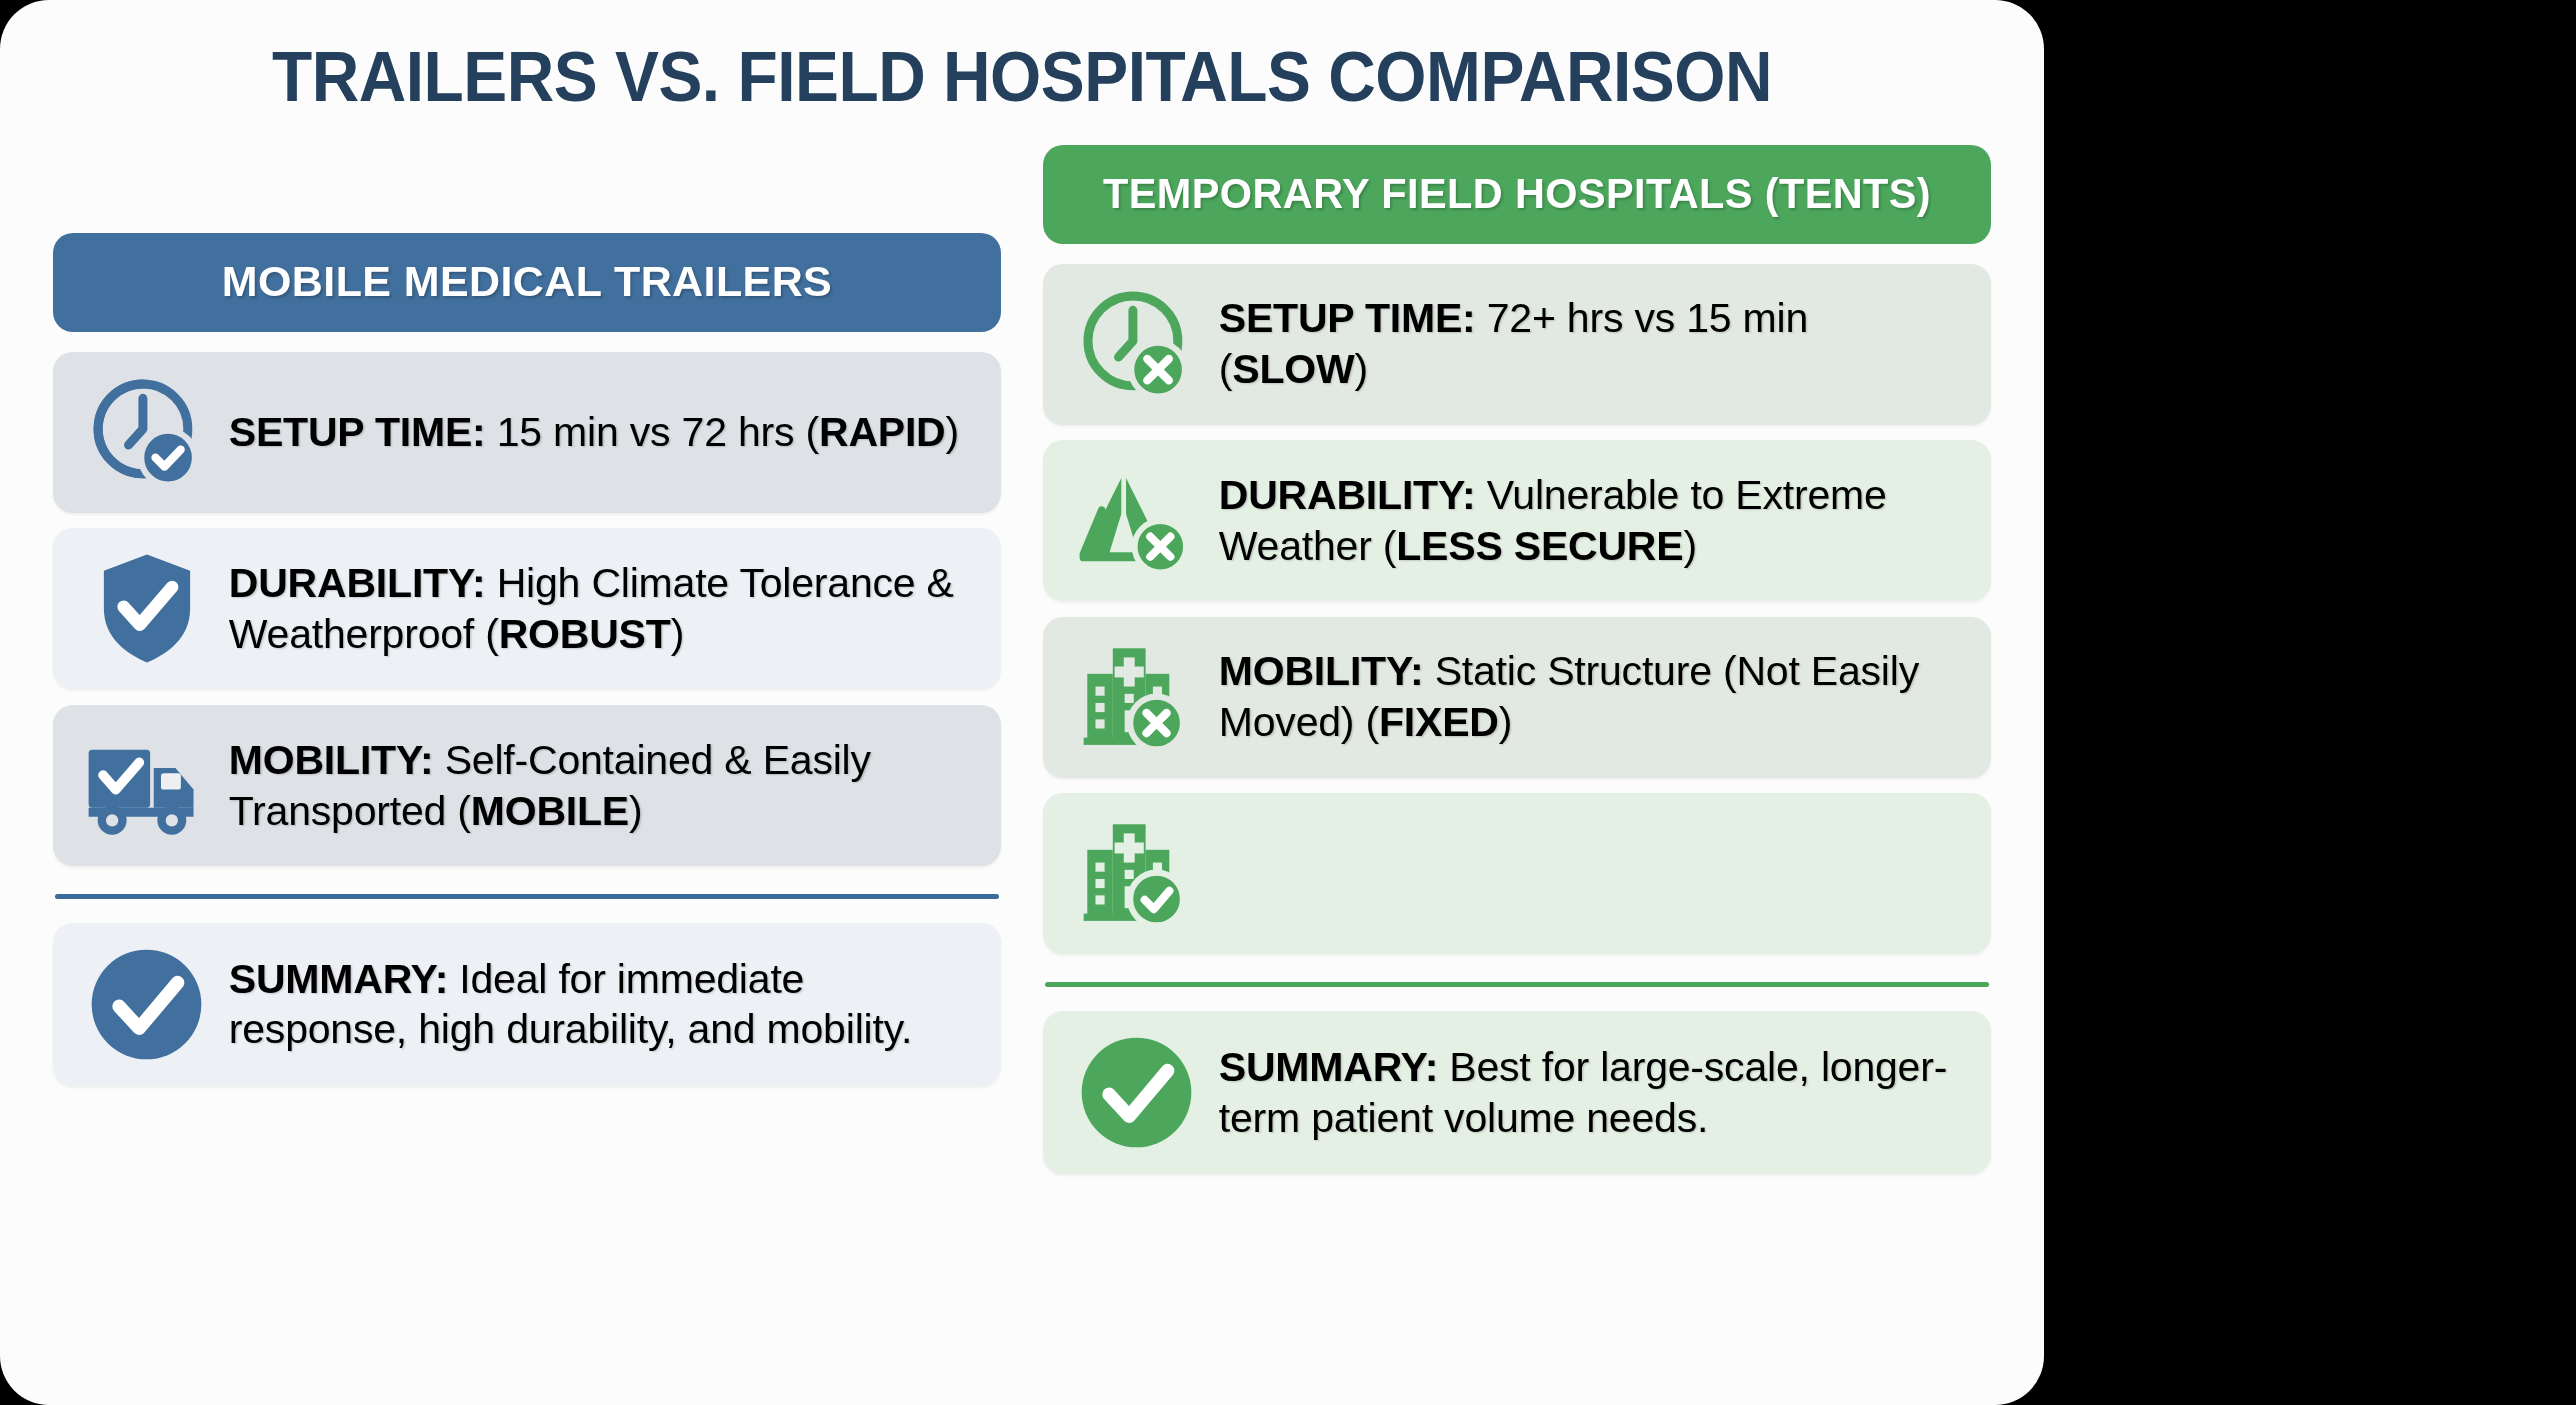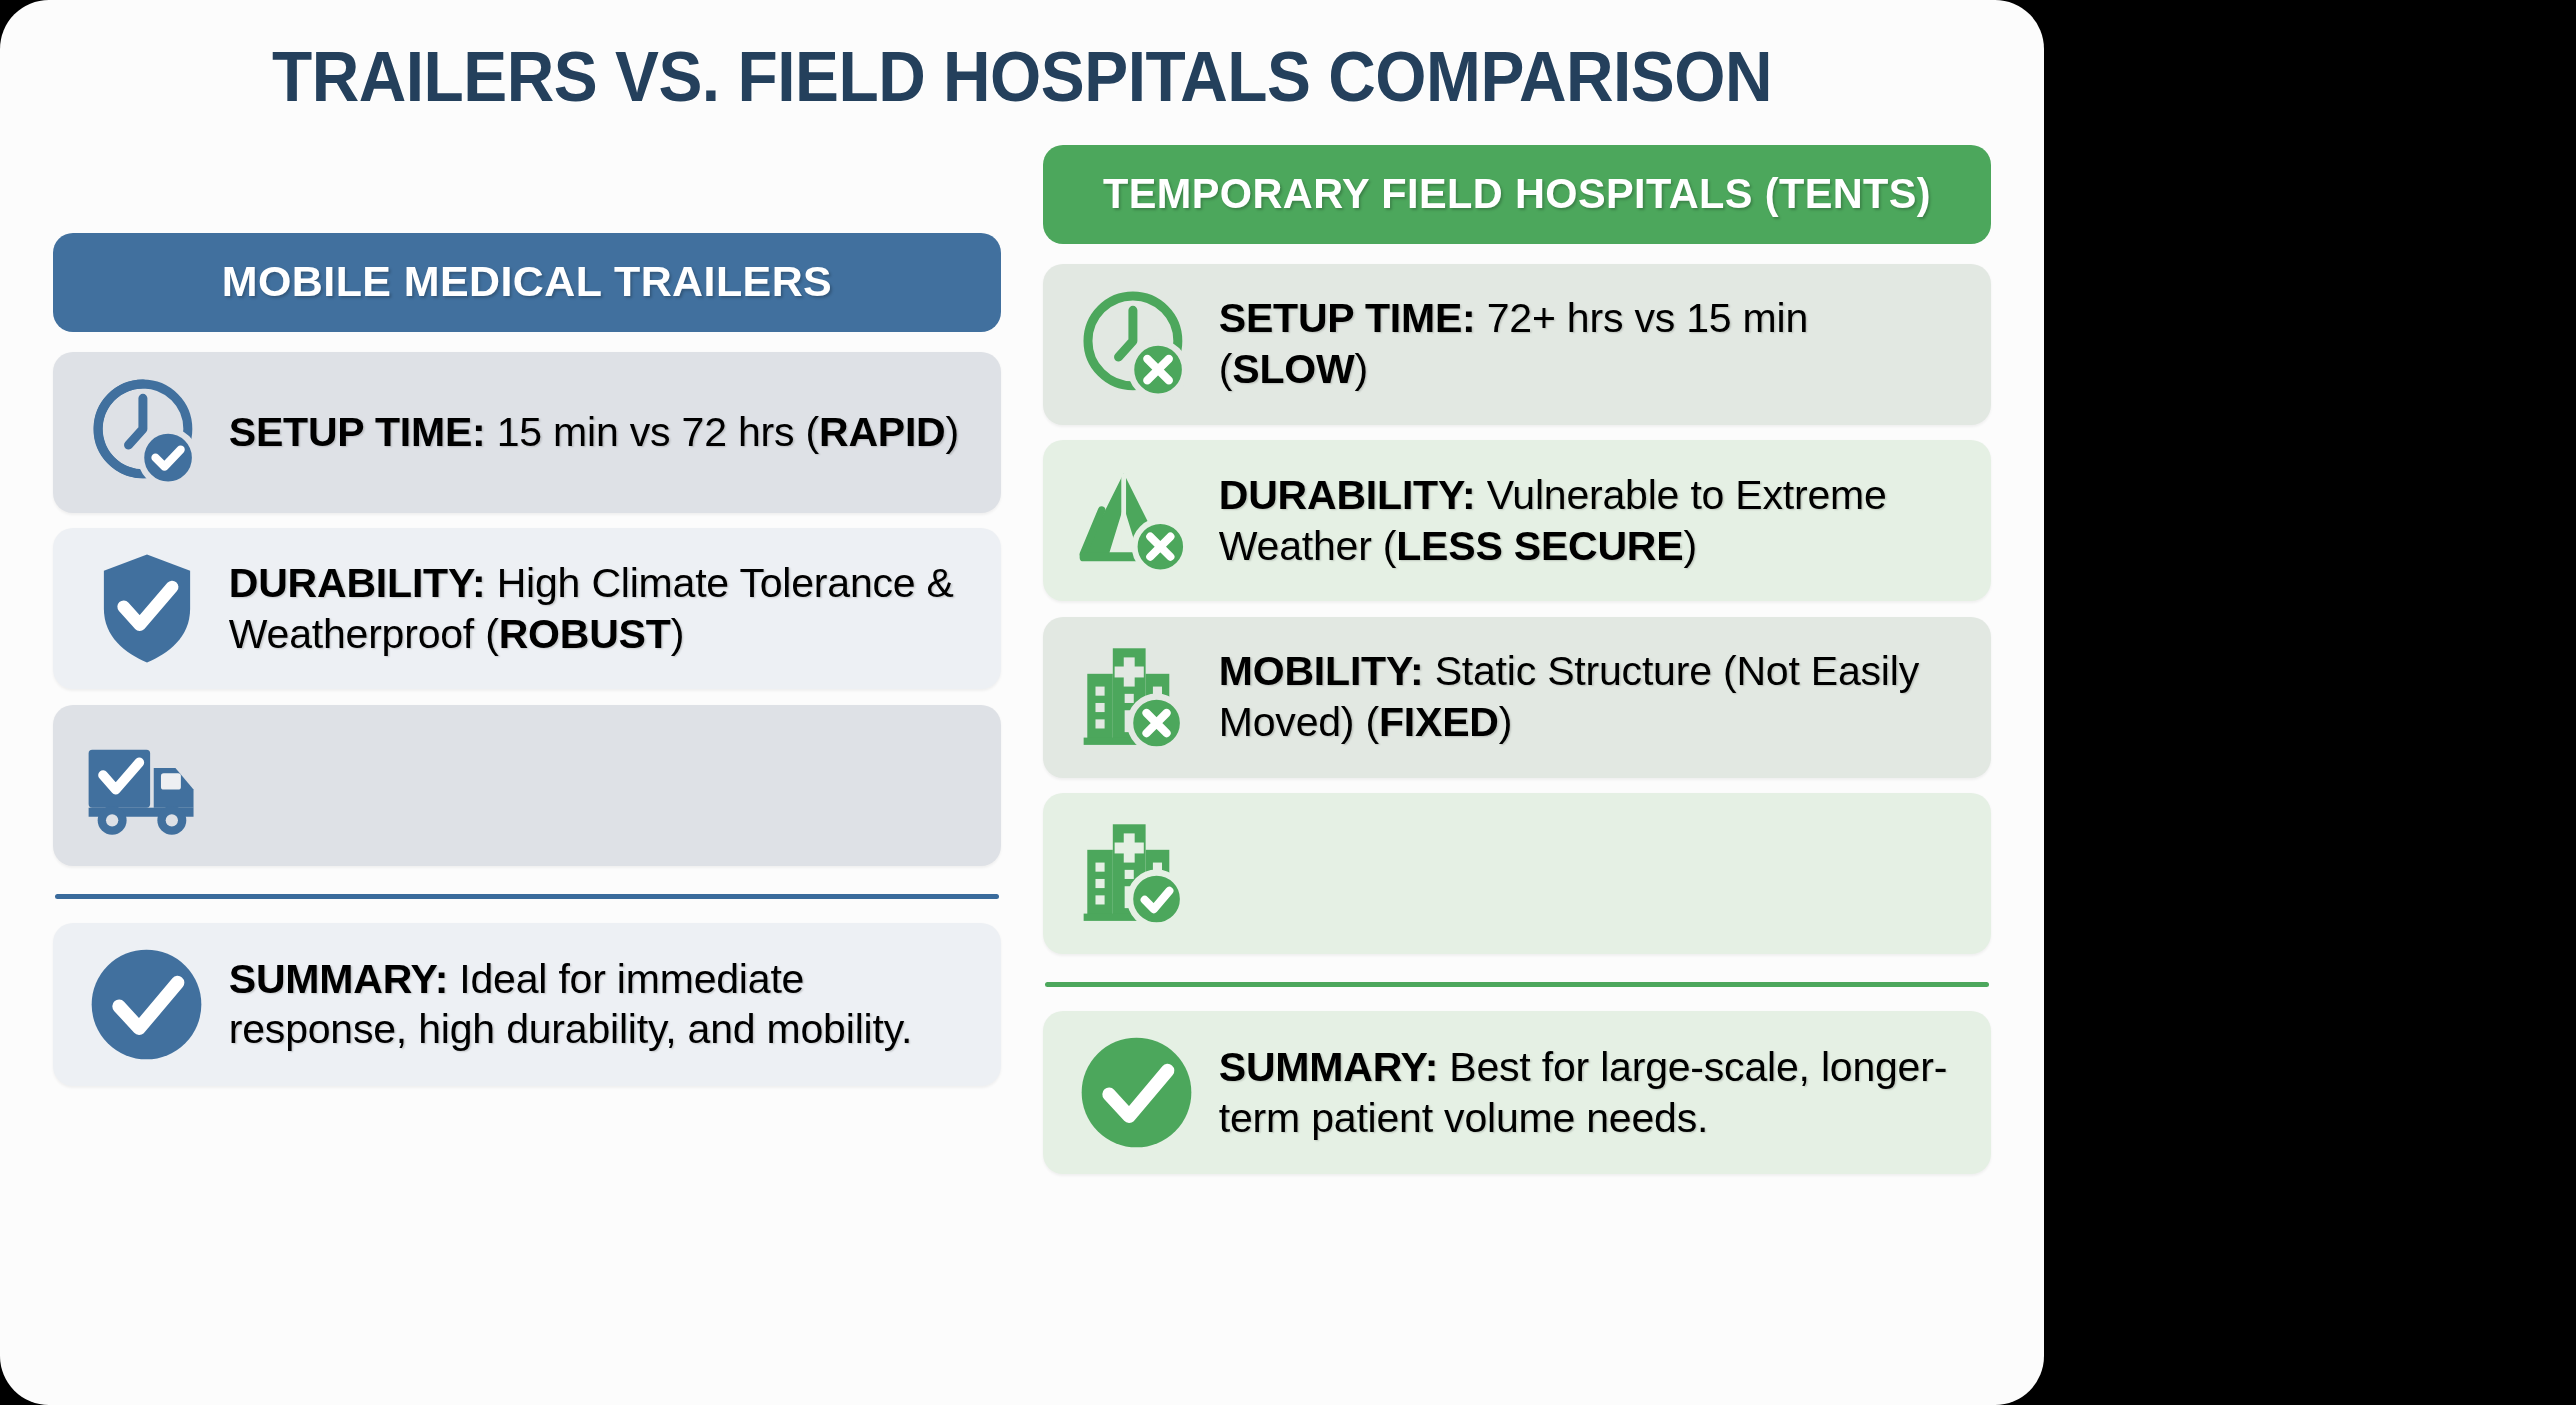--- a/index.html
+++ b/index.html
@@ -151,20 +151,23 @@
               <rect x="2" y="8" width="34" height="32" rx="2" fill="#41709E"></rect>
               <path d="M38 18h12l10 12v10H38z" fill="#41709E"></path>
               <rect x="42" y="21" width="11" height="9" rx="1.5" fill="#EDEFF2"></rect>
               <rect x="2" y="40" width="58" height="5" fill="#41709E"></rect>
               <circle cx="15" cy="47" r="8" fill="#41709E"></circle>
               <circle cx="15" cy="47" r="3.4" fill="#DEE1E6"></circle>
               <circle cx="48" cy="47" r="8" fill="#41709E"></circle>
               <circle cx="48" cy="47" r="3.4" fill="#DEE1E6"></circle>
               <path d="M10 22l7 8 13-15" fill="none" stroke="#FFFFFF" stroke-width="5.4" stroke-linecap="round" stroke-linejoin="round"></path>
             </svg>
+          </div>
+          <div class="row-text">
+            <b>MOBILITY:</b><span> Self-Contained &amp; Easily Transported (</span><b>MOBILE</b><span>)</span>
           </div>
         </div>
 
 
         <div class="divider blue"></div>
 
         <div class="row b-light summary-row">
           <div class="icon-wrap">
             <svg width="117" height="117" viewBox="0 0 64 64">
               <circle cx="32" cy="32" r="30" fill="#41709E"></circle>

